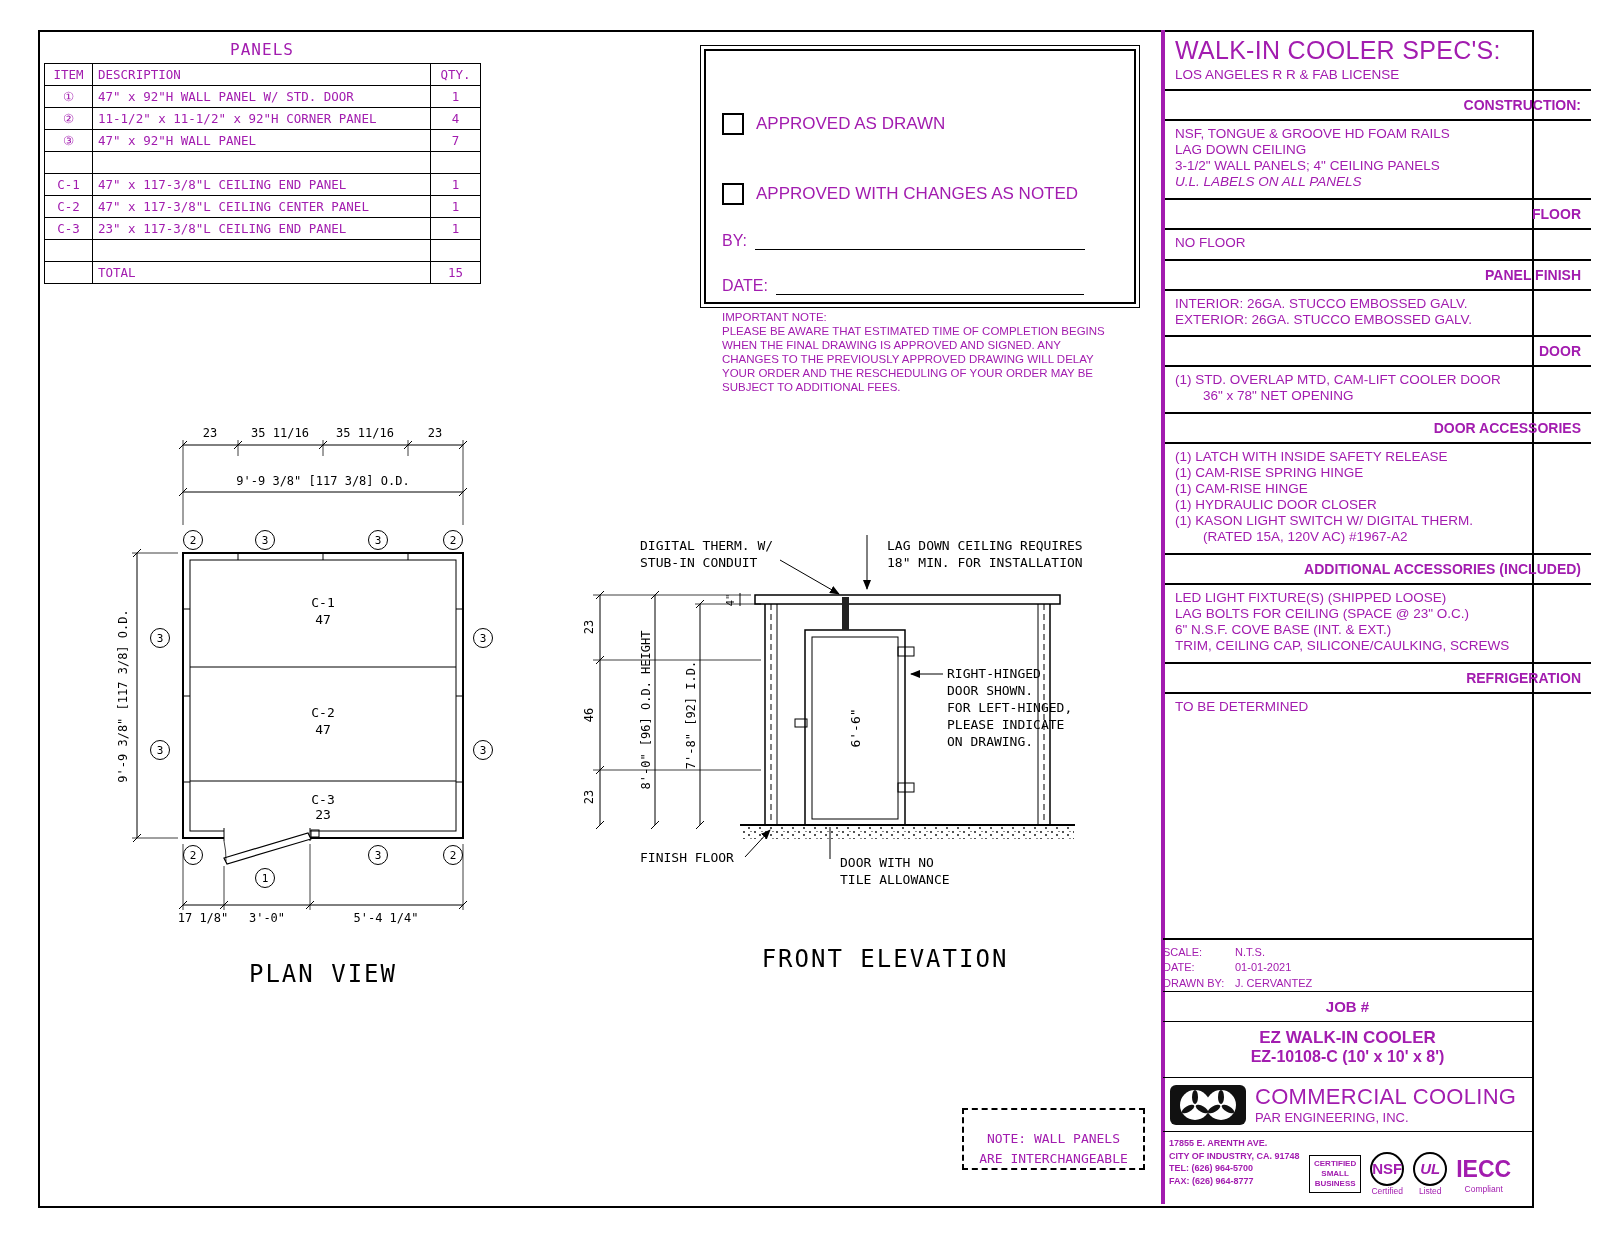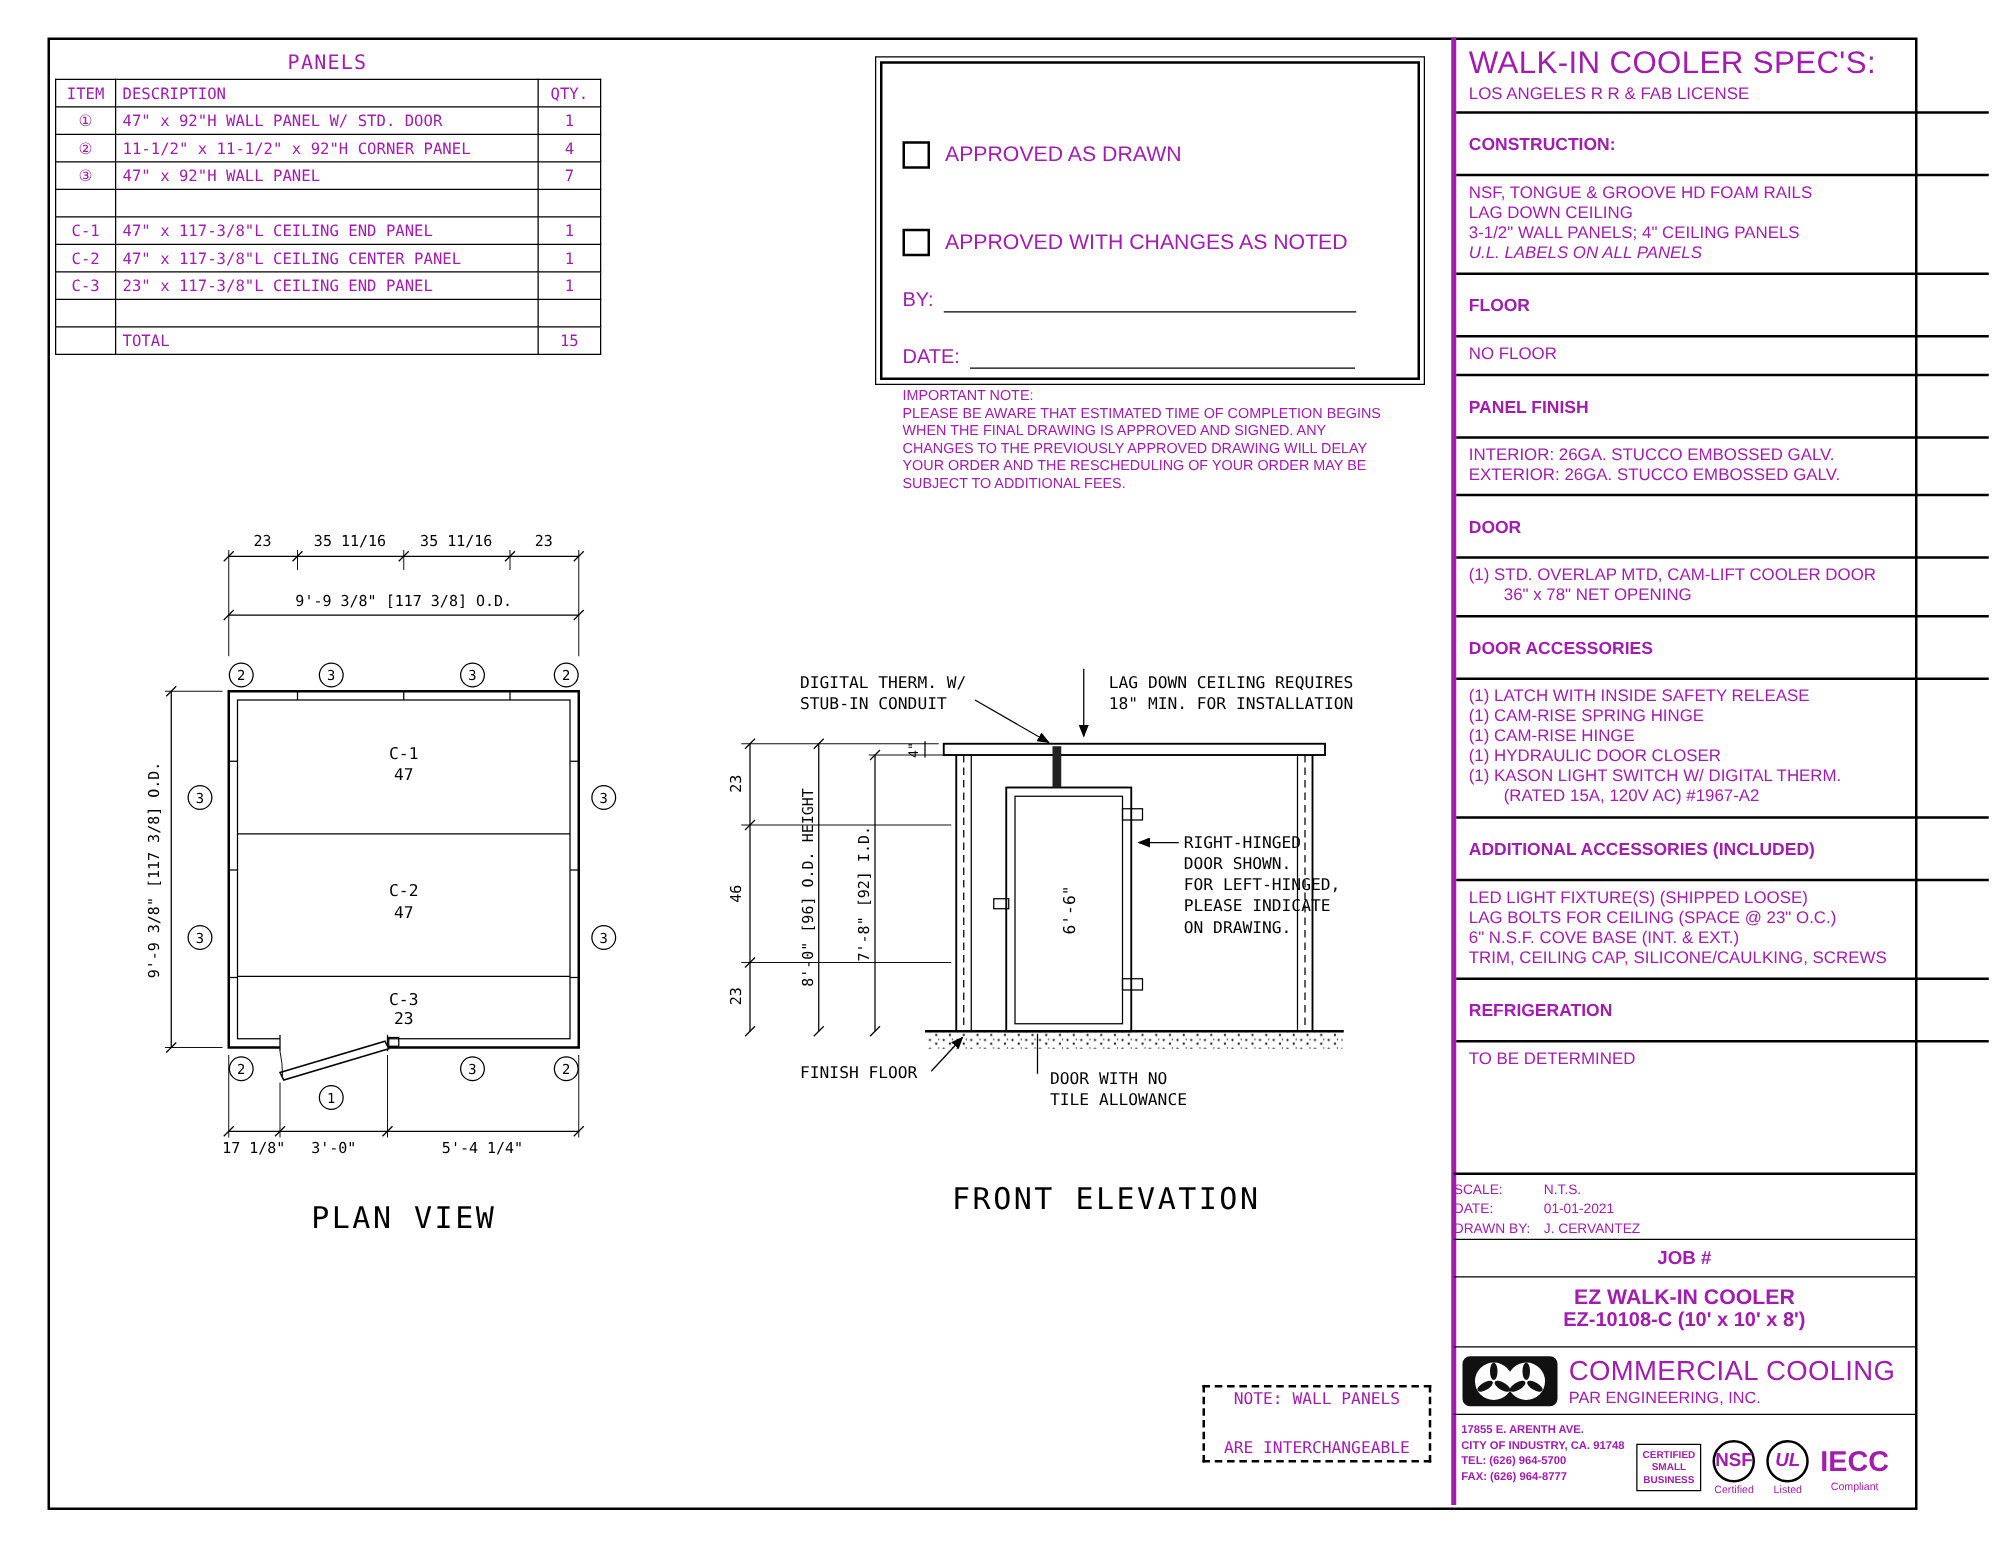--- a/index.html
+++ b/index.html
@@ -29,21 +29,21 @@
   .cb-label{font-size:17px;}
   .sig-row{display:flex;align-items:flex-end;margin-top:26px;font-size:16px;}
   .sig-line{border-bottom:1.5px solid #000;height:18px;margin-left:8px;}
   #note-block{margin-top:15px;font-size:11.5px;line-height:1.22;}
 
   
   #spec-col{left:1161px;top:30px;width:430px;height:1174px;border-left:4px solid #a21caf;box-sizing:border-box;}
   #spec-title{font-size:25px;letter-spacing:.3px;padding:6px 10px 0;}
   #spec-subtitle{font-size:13.5px;padding:2px 10px 7px;}
   .spec-header{border-top:2px solid #000;border-bottom:2px solid #000;font-weight:bold;
-               font-size:14px;padding:16px 10px;}
+               font-size:14px;padding:6px 10px;text-align:right;}
   .spec-body{font-size:13.5px;line-height:1.18;padding:5px 10px 8px;}
   .spec-body .it{font-style:italic;}
   .spec-body .indent{padding-left:28px;}
 
   
   #title-block{left:1163px;top:938px;width:369px;height:266px;border-top:2px solid #000;box-sizing:border-box;}
   .tb-row{border-bottom:1.5px solid #000;box-sizing:border-box;}
   #tb-info{height:52px;padding:5px 0 0 0;font-size:11px;line-height:1.4;}
   #tb-info .lbl{display:inline-block;width:72px;}
   #tb-job{height:30px;text-align:center;font-weight:bold;font-size:15px;line-height:30px;}
@@ -60,21 +60,21 @@
   #cert-box{border:1.5px solid #000;font-size:8px;font-weight:bold;text-align:center;
             line-height:1.25;padding:3px 4px;}
   .mark{text-align:center;font-size:8.5px;}
   .mark .circle{width:30px;height:30px;border:2.5px solid #000;border-radius:50%;
         display:flex;align-items:center;justify-content:center;font-weight:bold;font-size:15px;margin:0 auto;}
   .mark .ul-circle{font-style:italic;}
   #iecc .big{font-weight:bold;font-size:23px;line-height:30px;}
 
   
   #note-box{left:962px;top:1108px;width:183px;height:62px;border:2px dashed #000;box-sizing:border-box;
-            display:flex;flex-direction:column;align-items:center;justify-content:space-between;
+            display:flex;flex-direction:column;align-items:center;justify-content:flex-end;
             font-family:"DejaVu Sans Mono",monospace;font-size:13px;line-height:1.5;}
 
   
   svg text{font-family:"DejaVu Sans Mono",monospace;fill:#000;}
   .dim{font-size:12px;}
   .dims{font-size:10.5px;}
   .lbl13{font-size:13px;}
   .ttl{font-size:24px;letter-spacing:2px;}
   .s1{stroke:#000;stroke-width:1;fill:none;}
   .s15{stroke:#000;stroke-width:1.5;fill:none;}

